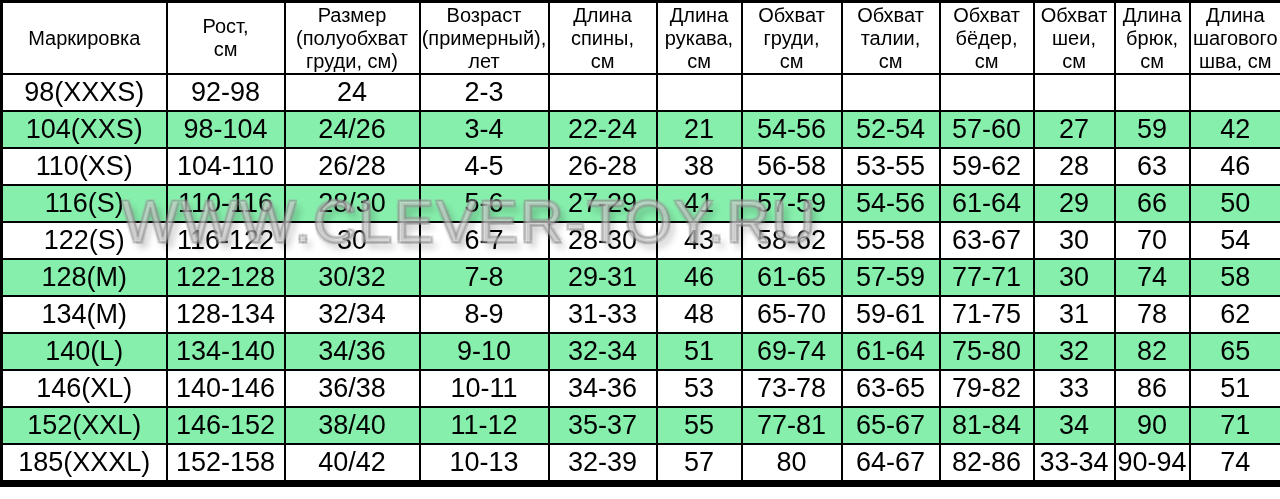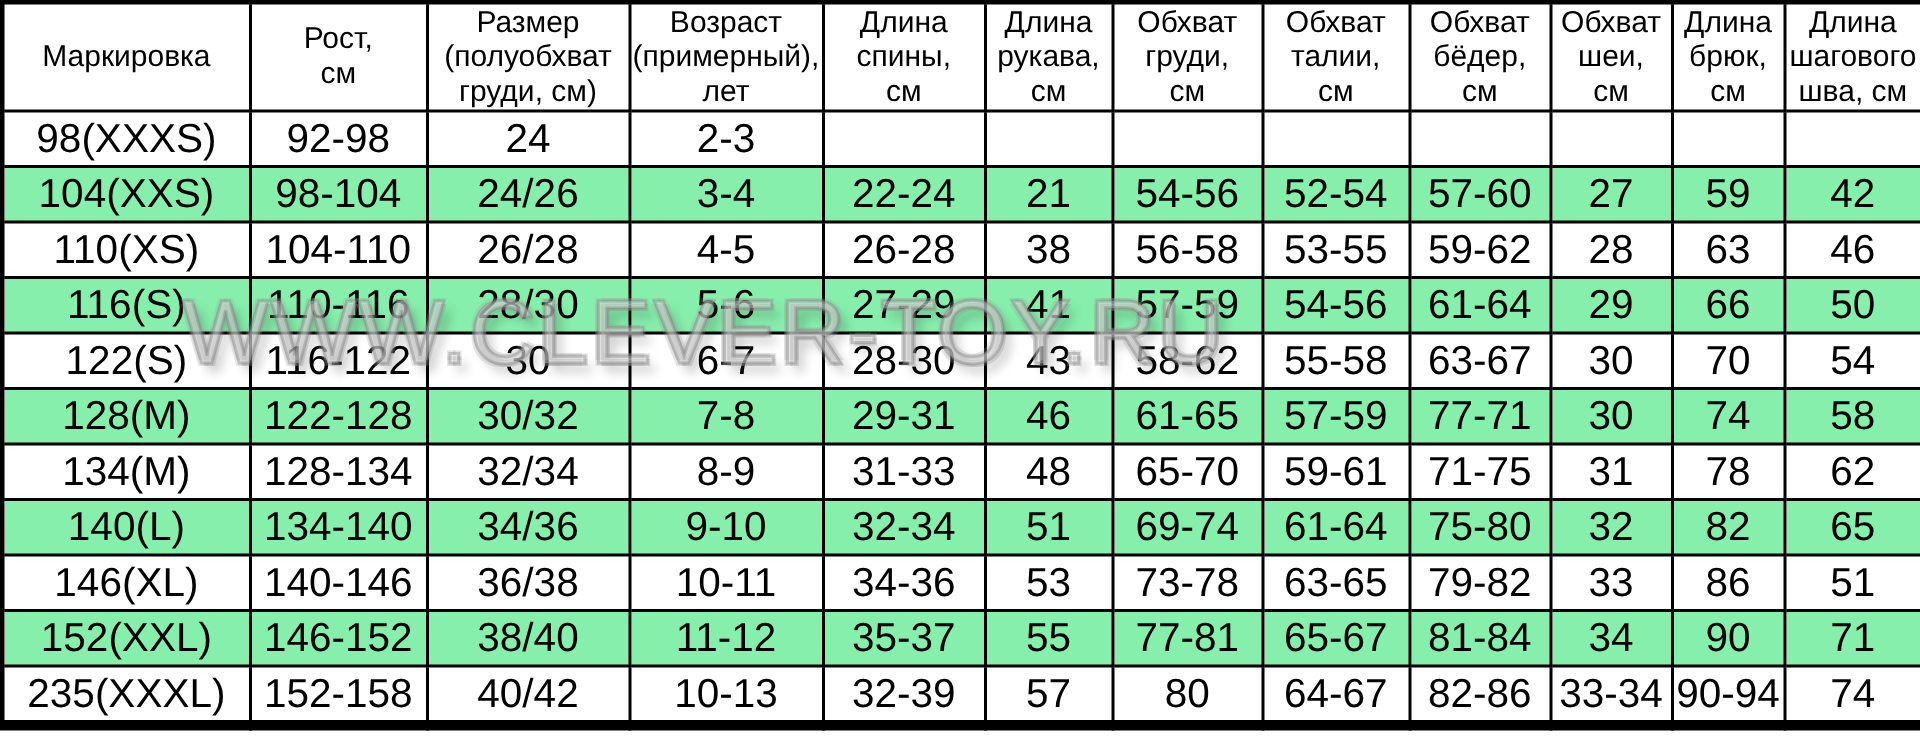--- a/index.html
+++ b/index.html
@@ -253,21 +253,21 @@
           <td>35-37</td>
           <td>55</td>
           <td class="b">77-81</td>
           <td>65-67</td>
           <td>81-84</td>
           <td>34</td>
           <td>90</td>
           <td>71</td>
         </tr>
         <tr>
-          <td class="b">235(XXXL)</td>
+          <td class="b">185(XXXL)</td>
           <td class="b">152-158</td>
           <td class="b">40/42</td>
           <td class="b">10-13</td>
           <td>32-39</td>
           <td>57</td>
           <td class="b">80</td>
           <td>64-67</td>
           <td>82-86</td>
           <td>33-34</td>
           <td>90-94</td>

